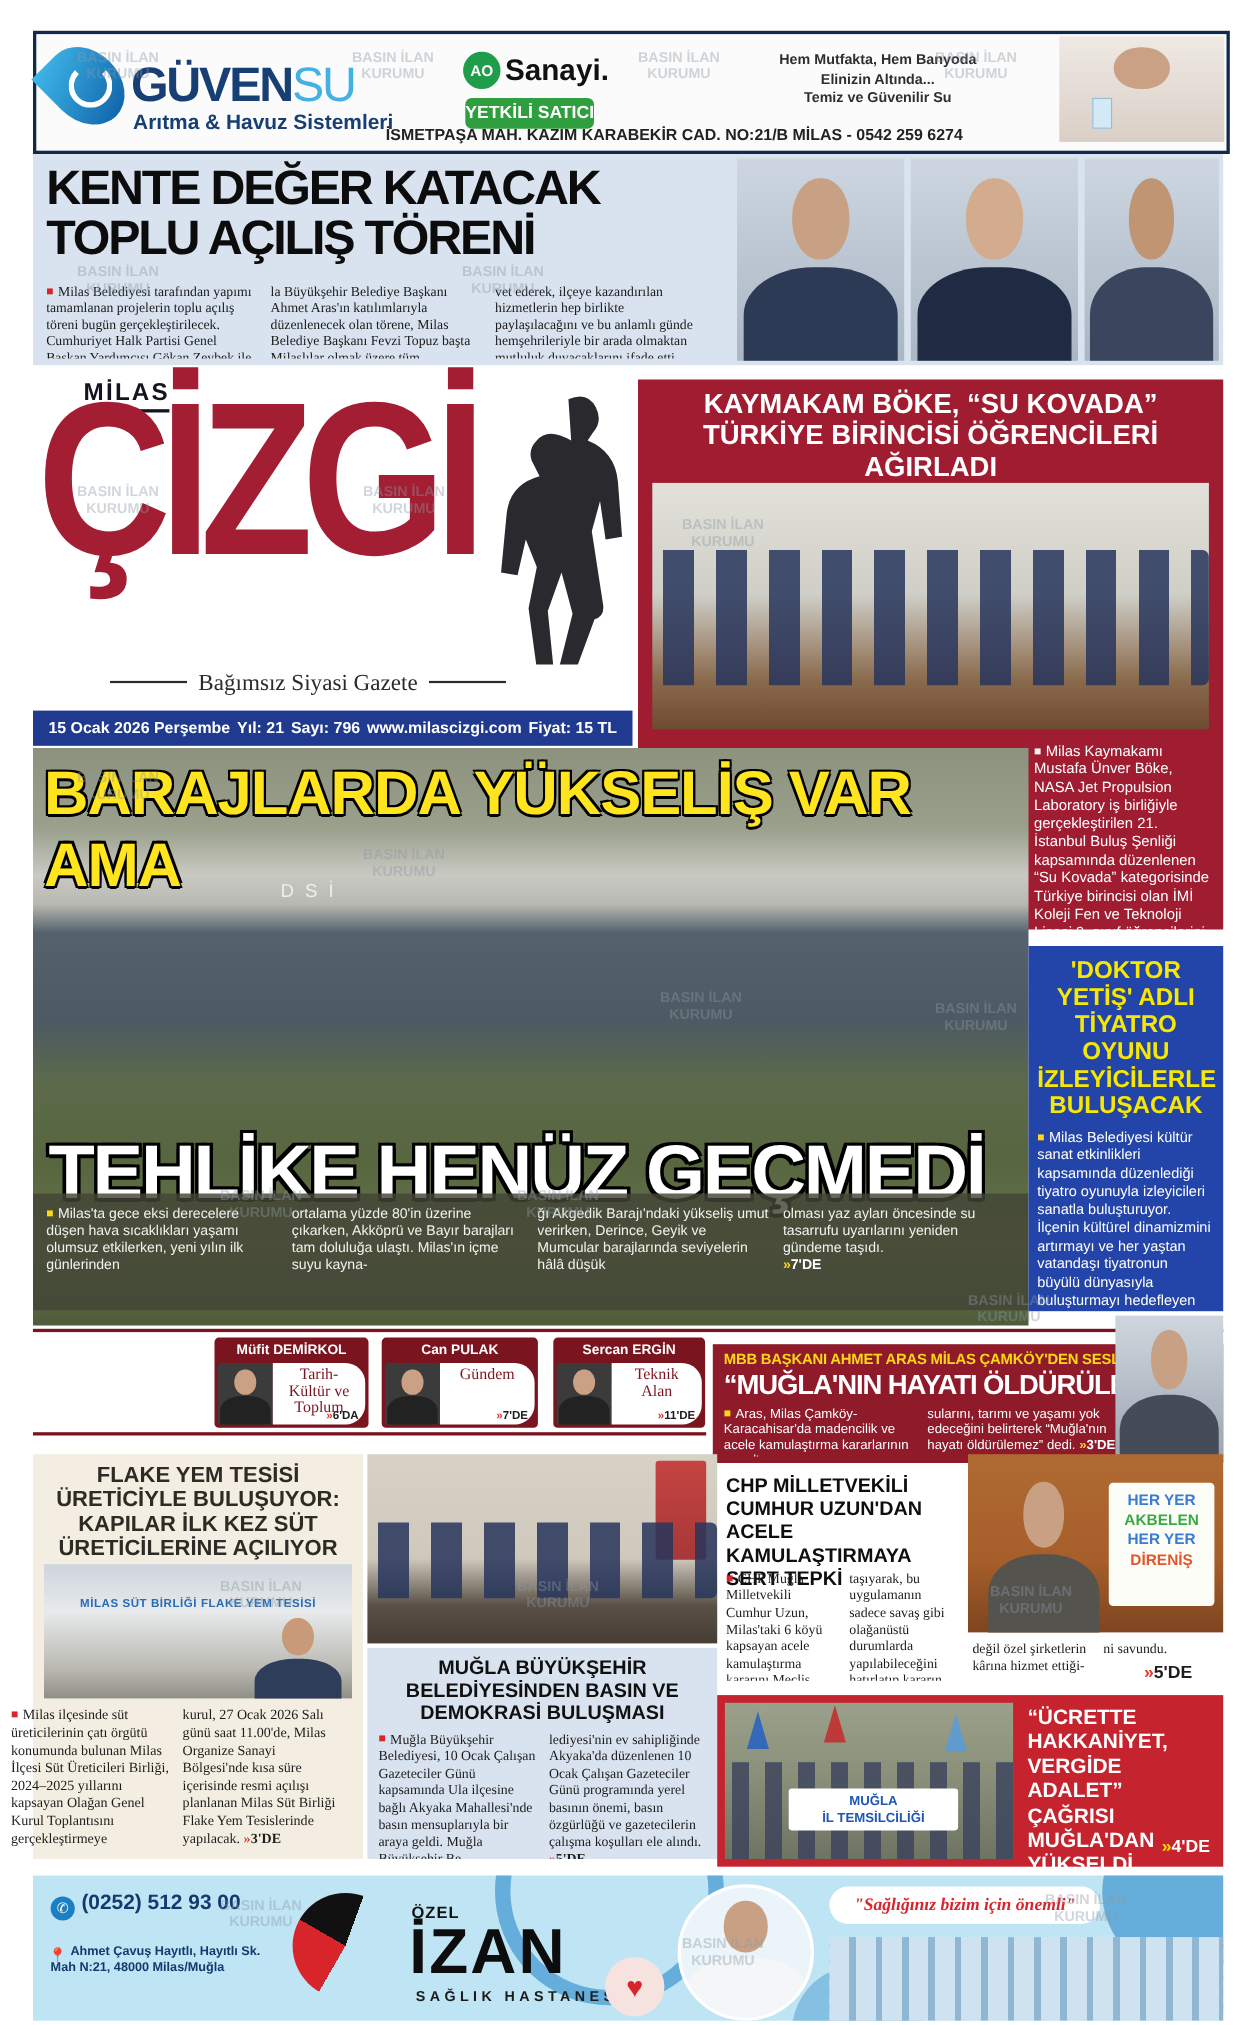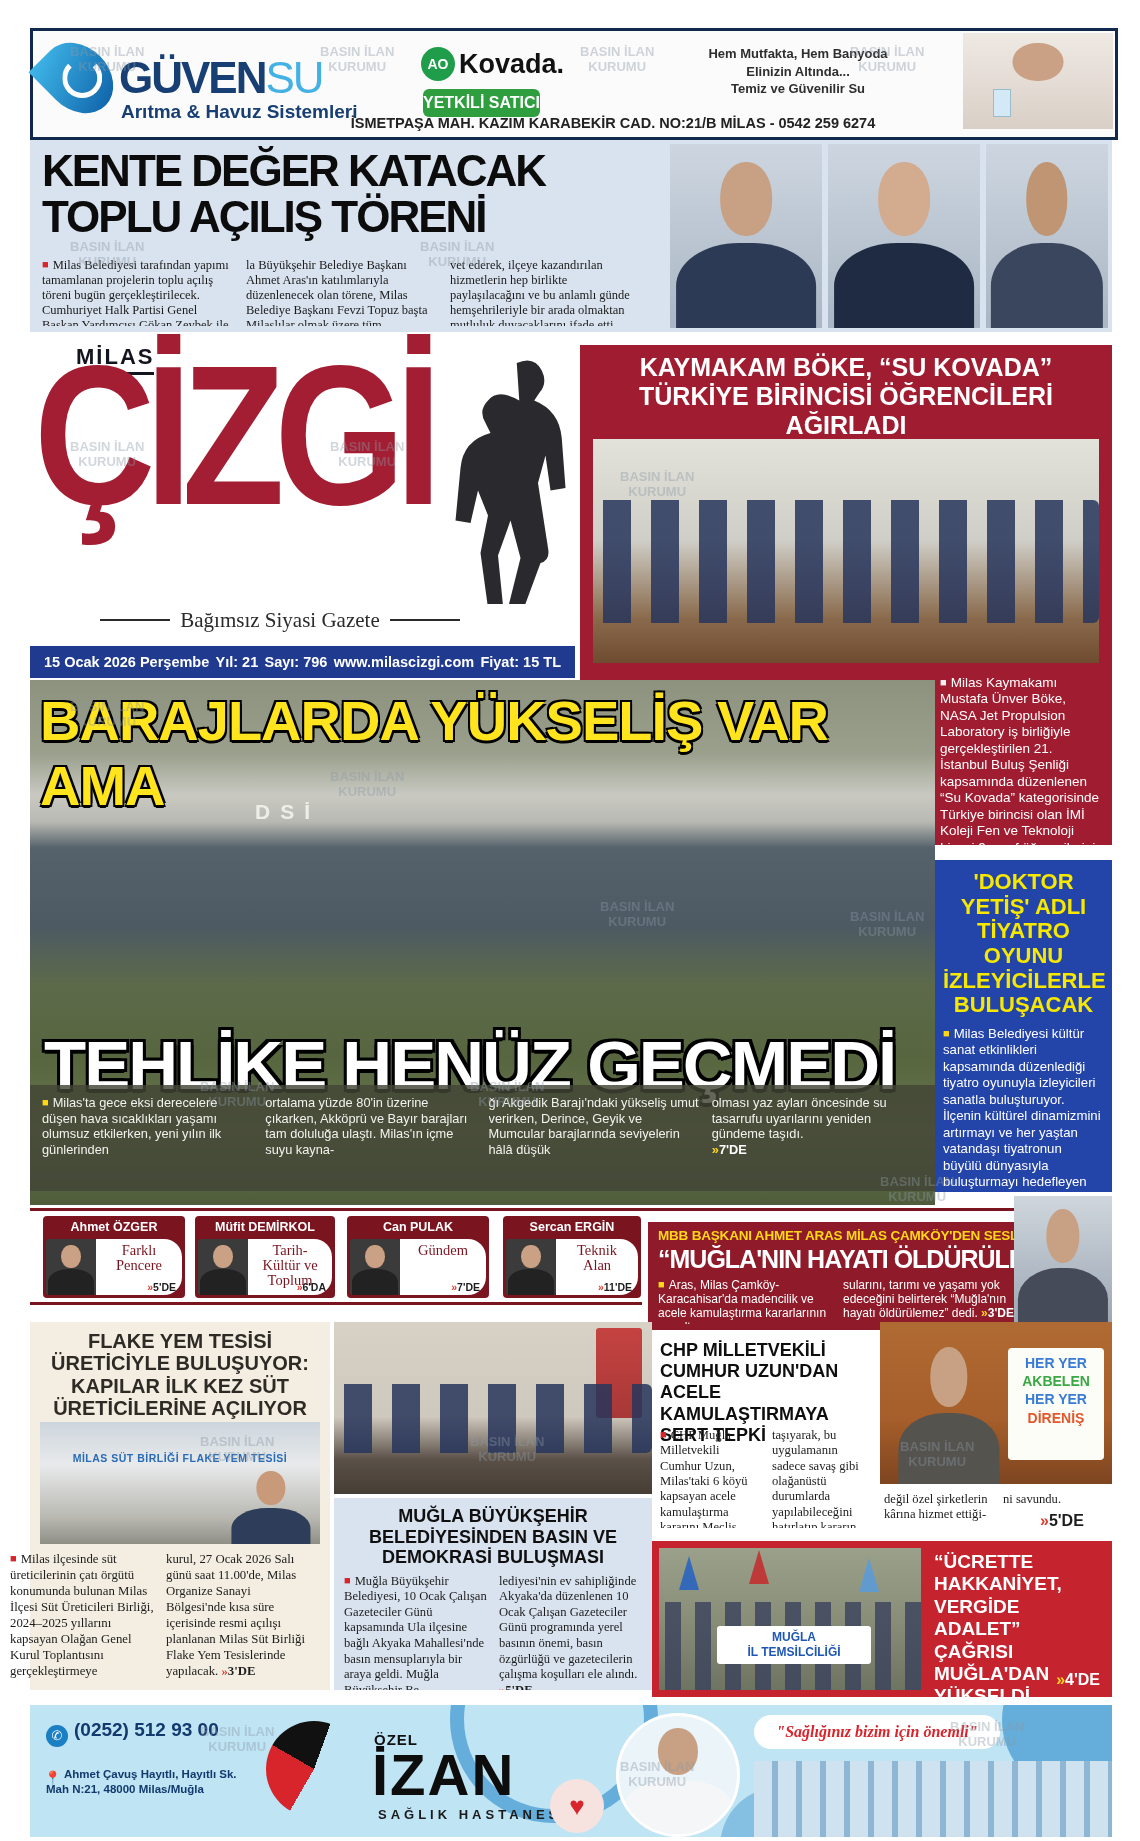--- a/index.html
+++ b/index.html
@@ -61,21 +61,21 @@
   #kay-photo{left:13px;top:94px;width:506px;height:224px;background:linear-gradient(180deg,#e2e1da 0%,#cfcfc8 45%,#8a6a4c 80%,#6f4b30 100%);}
   .crowd{position:absolute;left:0;right:0;bottom:18%;height:55%;
         background:repeating-linear-gradient(90deg,transparent 0 10px,#27355c 10px 38px,transparent 38px 48px);
         border-radius:6px;opacity:.85;}
   #kay-body{left:360px;top:330px;width:162px;height:164px;color:#fff;font-size:13.5px;line-height:1.22;}
   
   #dam{left:30px;top:680px;width:905px;height:525px;
        background:linear-gradient(180deg,#8d927e 0%,#9aa08c 14%,#c9c9c2 22%,#b8b9b2 27%,#55626c 32%,#4d5a63 47%,#5c6a4a 58%,#57663f 72%,#69764f 86%,#4e5c3b 100%);}
   #dam-h1{left:10px;top:8px;width:890px;font-size:56px;letter-spacing:-1px;color:#ffe41e;
         text-shadow:-2px -2px 0 #000,2px -2px 0 #000,-2px 2px 0 #000,2px 2px 0 #000,0 3px 0 #000;}
-  #dam-dsi{left:225px;top:120px;color:#f4f4ee;font-weight:bold;font-size:21px;letter-spacing:10px;opacity:.9;}
+  #dam-dsi{left:225px;top:120px;color:#f4f4ee;font-weight:normal;font-size:17px;letter-spacing:10px;opacity:.9;}
   #dam-h2{left:14px;top:346px;width:890px;font-size:69px;letter-spacing:-2px;color:#fff;
         text-shadow:-3px -3px 0 #000,3px -3px 0 #000,-3px 3px 0 #000,3px 3px 0 #000,0 4px 0 #000;}
   #dam-cap{left:0;bottom:14px;width:905px;box-sizing:border-box;background:rgba(66,68,54,.82);
         padding:10px 12px;display:flex;gap:12px;}
   .dam-col{flex:1;color:#f3f3ee;font-size:12.8px;line-height:1.22;height:86px;overflow:hidden;}
   
   #dokbox{left:935px;top:860px;width:177px;height:332px;background:#2344a8;box-sizing:border-box;padding:10px 8px;}
   #dok-h{text-align:center;color:#f7e800;font-size:22px;line-height:1.12;}
   #dok-body{margin-top:8px;color:#fff;font-size:13.2px;line-height:1.25;}
   
@@ -167,21 +167,21 @@
 
 <div id="page">
 
   <div id="topad" class="abs">
     <div class="drop"></div>
     <div class="abs guven">
       <span>GÜVEN</span><span class="lt">SU</span>
     </div>
     <div class="abs guvensub">Arıtma &amp; Havuz Sistemleri</div>
     <div class="abs aocircle">AO</div>
-    <div class="abs aosmith">Kovada.</div>
+    <div class="abs aosmith">Sanayi.</div>
     <div class="abs aobadge">YETKİLİ SATICI</div>
     <div class="abs adtag">
       <div>Hem Mutfakta, Hem Banyoda</div>
       <div>Elinizin Altında...</div>
       <div>Temiz ve Güvenilir Su</div>
     </div>
     <div class="abs adaddr">İSMETPAŞA MAH. KAZIM KARABEKİR CAD. NO:21/B MİLAS - 0542 259 6274</div>
     <div class="photo adwoman">
       <div class="ph-head"></div>
       <div class="glass"></div>
@@ -253,33 +253,20 @@
     <div id="dok-h" class="hd">'DOKTOR YETİŞ' ADLI TİYATRO OYUNU İZLEYİCİLERLE BULUŞACAK</div>
     <div id="dok-body">
       <span class="sq yel">■</span><span>Milas Belediyesi kültür sanat etkinlikleri kapsamında düzenlediği tiyatro oyunuyla izleyicileri sanatla buluşturuyor. İlçenin kültürel dinamizmini artırmayı ve her yaştan vatandaşı tiyatronun büyülü dünyasıyla buluşturmayı hedefleyen Milas Belediyesi 'Doktor Yetiş' adlı oyunu tiyatroseverlerin beğenisine sunacak.</span>
       <span class="ref ref-wht"><span class="arr">»</span><span>2'DE</span></span>
     </div>
   </div>
 
   <div id="colrule" class="abs"></div>
   <div id="colrule2" class="abs"></div>
 
-  <div class="abs colcard" style="left:43px;width:142px">
-    <div class="col-name">Ahmet ÖZGER</div>
-    <div class="col-bodyrow">
-      <div class="col-photo">
-          <div class="ph-head"></div>
-          <div class="ph-torso"></div>
-        </div>
-      <div class="col-panel">
-        <div class="col-title">Farklı Pencere</div>
-        <div class="col-ref ref ref-red"><span class="arr">»</span><span>5'DE</span></div>
-      </div>
-    </div>
-  </div>
   <div class="abs colcard" style="left:195px;width:140px">
     <div class="col-name">Müfit DEMİRKOL</div>
     <div class="col-bodyrow">
       <div class="col-photo">
           <div class="ph-head"></div>
           <div class="ph-torso"></div>
         </div>
       <div class="col-panel">
         <div class="col-title">Tarih-Kültür ve Toplum</div>
         <div class="col-ref ref ref-red"><span class="arr">»</span><span>6'DA</span></div>

